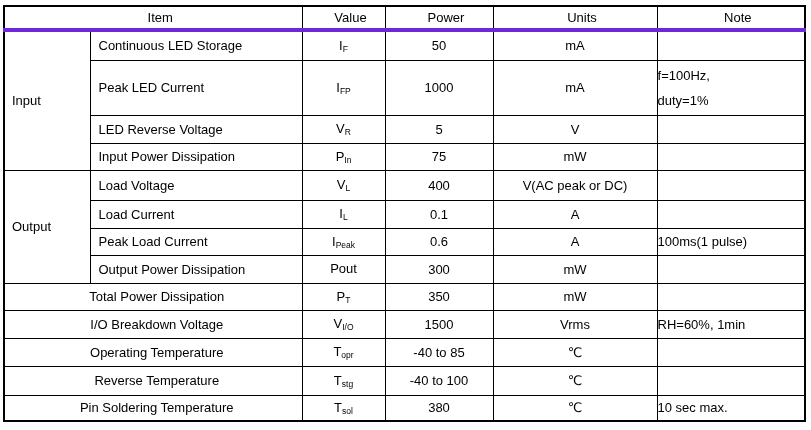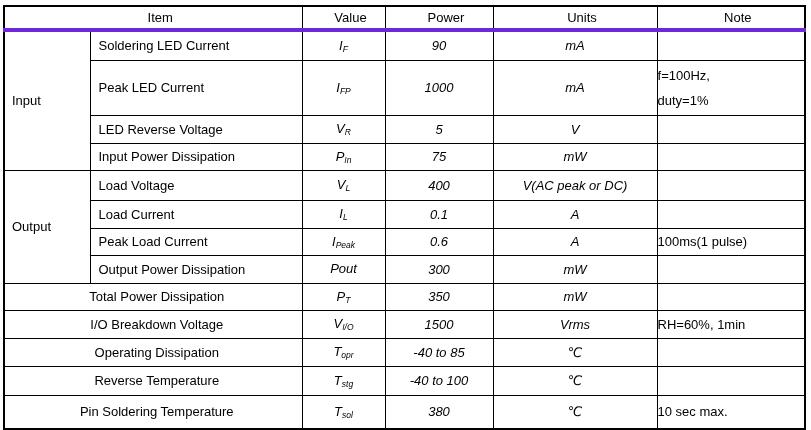--- a/index.html
+++ b/index.html
@@ -5,21 +5,21 @@
   html,body{margin:0;padding:0;background:#fff;width:811px;height:430px;overflow:hidden;}
   body{font-family:"Liberation Sans","DejaVu Sans",sans-serif;color:#000;}
   table{border-collapse:collapse;table-layout:fixed;margin:5px 0 0 3px;width:801px;
         border:2px solid #000;}
   td,th{border:1px solid #000;font-weight:normal;font-size:13px;padding:0;
         vertical-align:middle;overflow:hidden;white-space:nowrap;}
   tr.head th{border-bottom:4px solid #6d28d9;text-align:center;padding-left:14px;}
   td.group{padding-left:7px;text-align:left;margin-left:48px;}
   td.item{padding-left:8px;text-align:left;}
   td.span-item{padding-left:7px;text-align:center;}
-  td.sym,td.val,td.unit{text-align:center;font-style:italic;}
+  td.sym,td.val,td.unit{text-align:center;}
   td.note{padding-left:0;text-align:left;}
   td.note .nl{line-height:25px;}
   .sub{font-size:8.5px;vertical-align:-2px;letter-spacing:0;}
 </style>
 </head>
 <body>
 
 <table>
   <colgroup>
     <col style="width:86px">
@@ -34,23 +34,23 @@
       <tr class="head" style="height:24px">
     <th colspan="2">Item</th>
     <th>Value</th>
     <th>Power</th>
     <th>Units</th>
     <th>Note</th>
   </tr>
 
   <tr style="height:30px">
     <td class="group" rowspan="4">Input</td>
-    <td class="item">Soldering LED Current</td>
+    <td class="item">Continuous LED Storage</td>
     <td class="sym"><span>I</span><span class="sub">F</span></td>
-    <td class="val">90</td>
+    <td class="val">50</td>
     <td class="unit">mA</td>
     <td class="note"></td>
   </tr>
 
   <tr style="height:55px">
     <td class="item">Peak LED Current</td>
     <td class="sym"><span>I</span><span class="sub">FP</span></td>
     <td class="val">1000</td>
     <td class="unit">mA</td>
     <td class="note">
@@ -122,36 +122,36 @@
     <td class="span-item" colspan="2">I/O Breakdown Voltage</td>
     <td class="sym"><span>V</span><span class="sub">I/O</span></td>
     <td class="val">1500</td>
     <td class="unit">Vrms</td>
     <td class="note">
           <div>RH=60%, 1min</div>
         </td>
   </tr>
 
   <tr style="height:28px">
-    <td class="span-item" colspan="2">Operating Dissipation</td>
+    <td class="span-item" colspan="2">Operating Temperature</td>
     <td class="sym"><span>T</span><span class="sub">opr</span></td>
     <td class="val">-40 to 85</td>
     <td class="unit">℃</td>
     <td class="note"></td>
   </tr>
 
   <tr style="height:29px">
     <td class="span-item" colspan="2">Reverse Temperature</td>
     <td class="sym"><span>T</span><span class="sub">stg</span></td>
     <td class="val">-40 to 100</td>
     <td class="unit">℃</td>
     <td class="note"></td>
   </tr>
 
-  <tr style="height:34px">
+  <tr style="height:26px">
     <td class="span-item" colspan="2">Pin Soldering Temperature</td>
     <td class="sym"><span>T</span><span class="sub">sol</span></td>
     <td class="val">380</td>
     <td class="unit">℃</td>
     <td class="note">
           <div>10 sec max.</div>
         </td>
   </tr>
 </tbody>
   </table>

